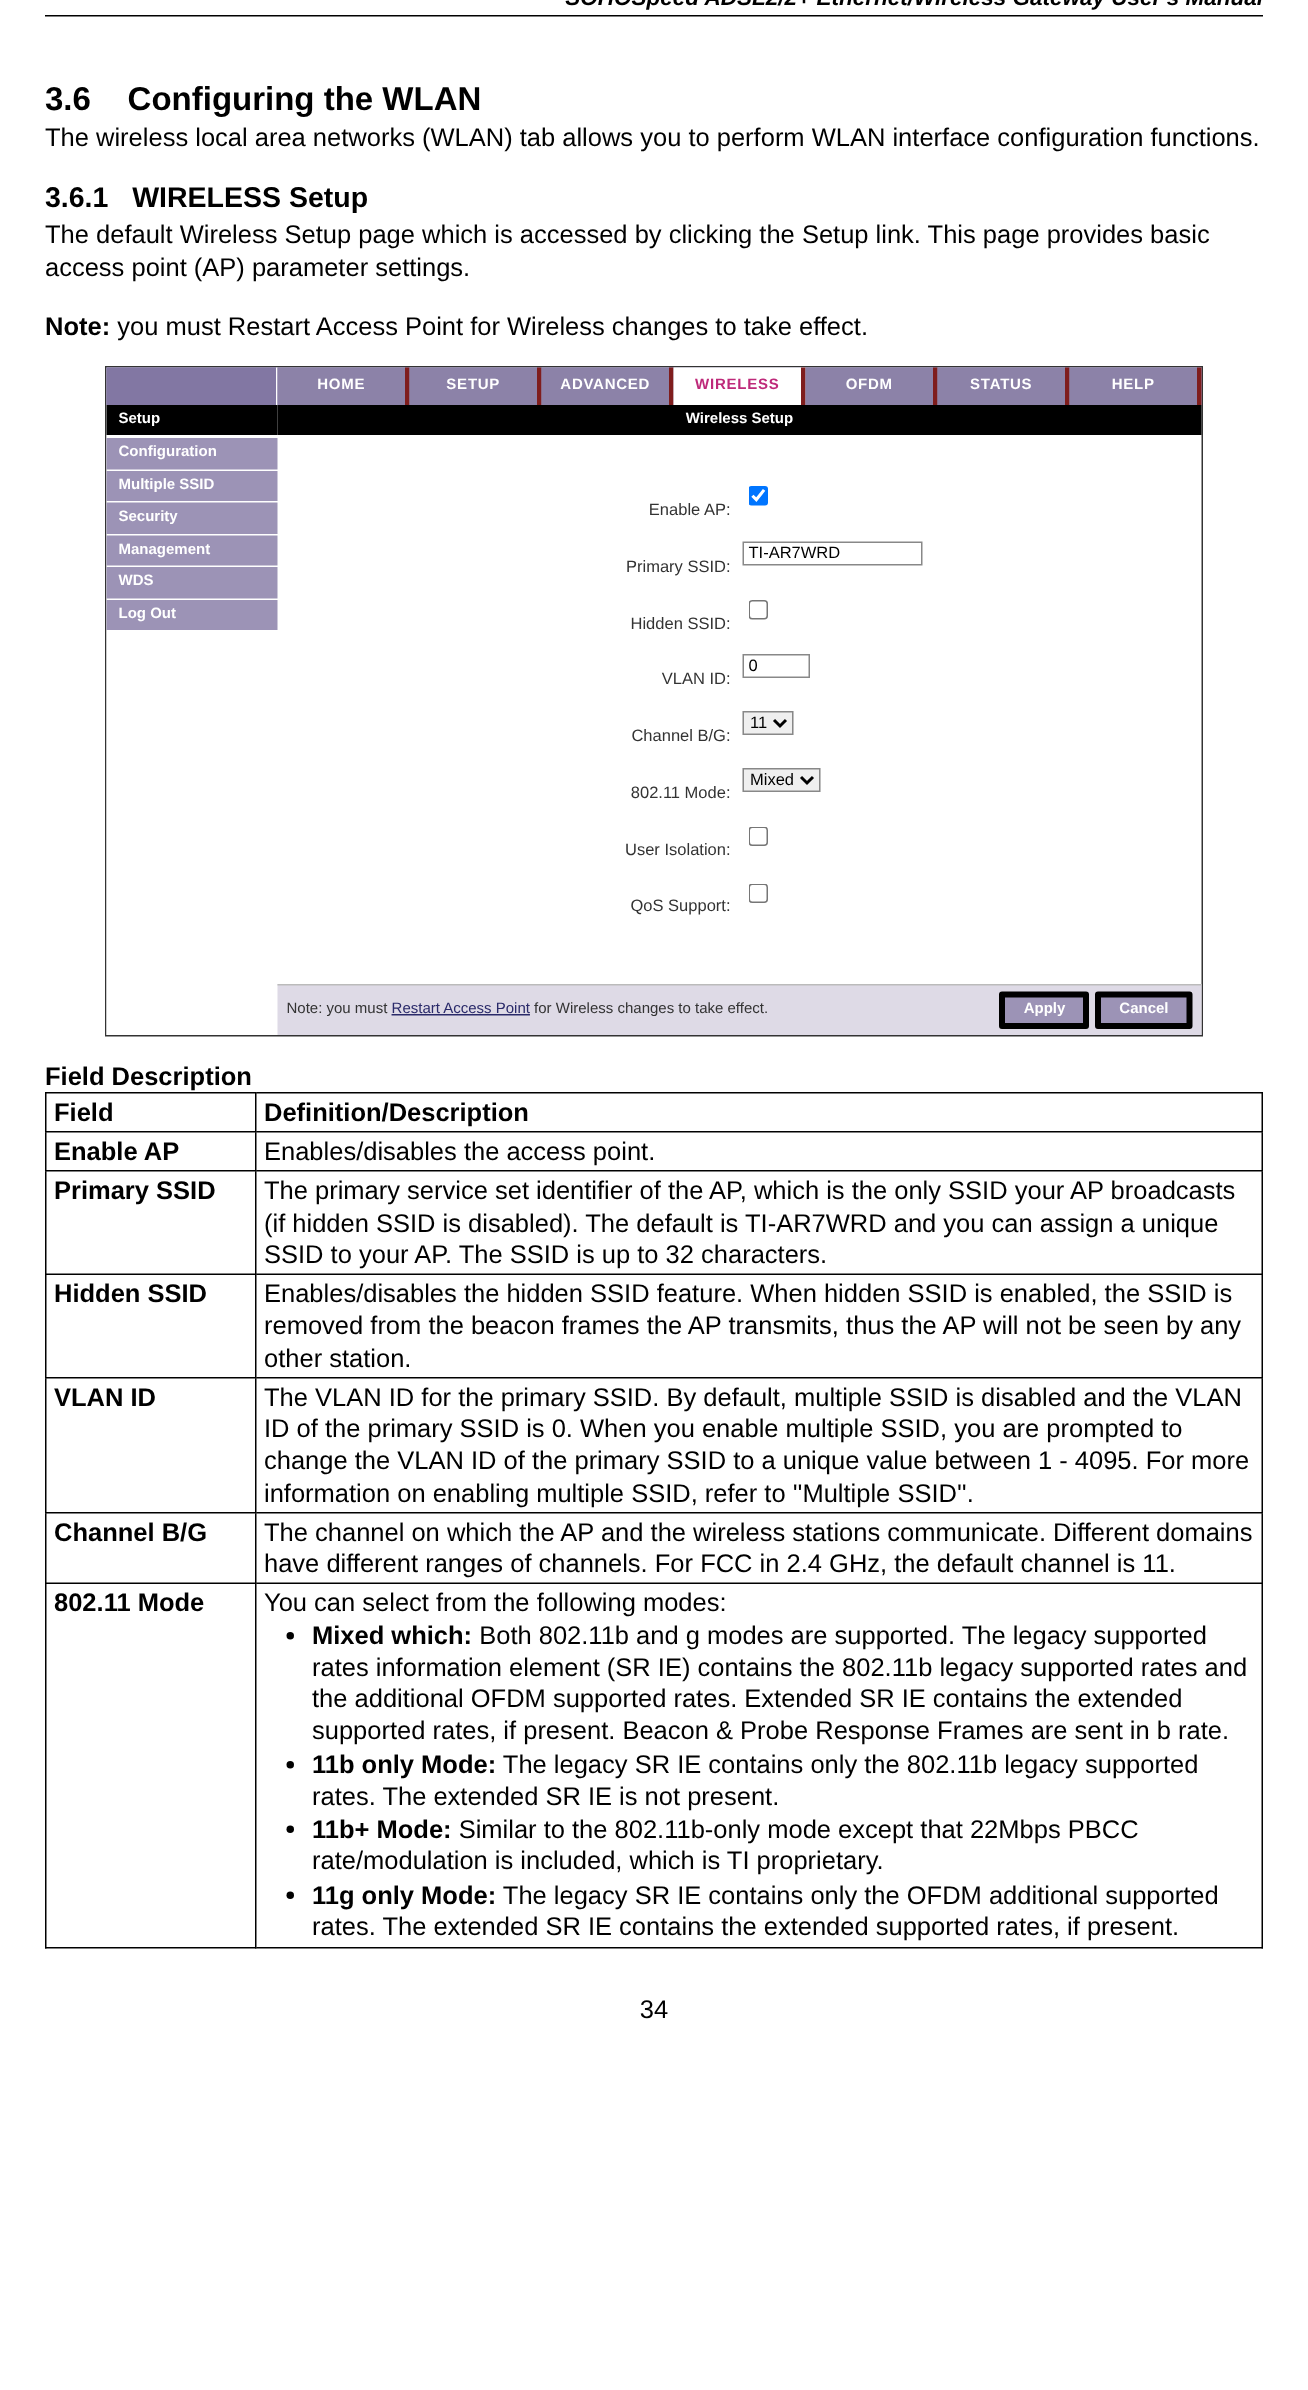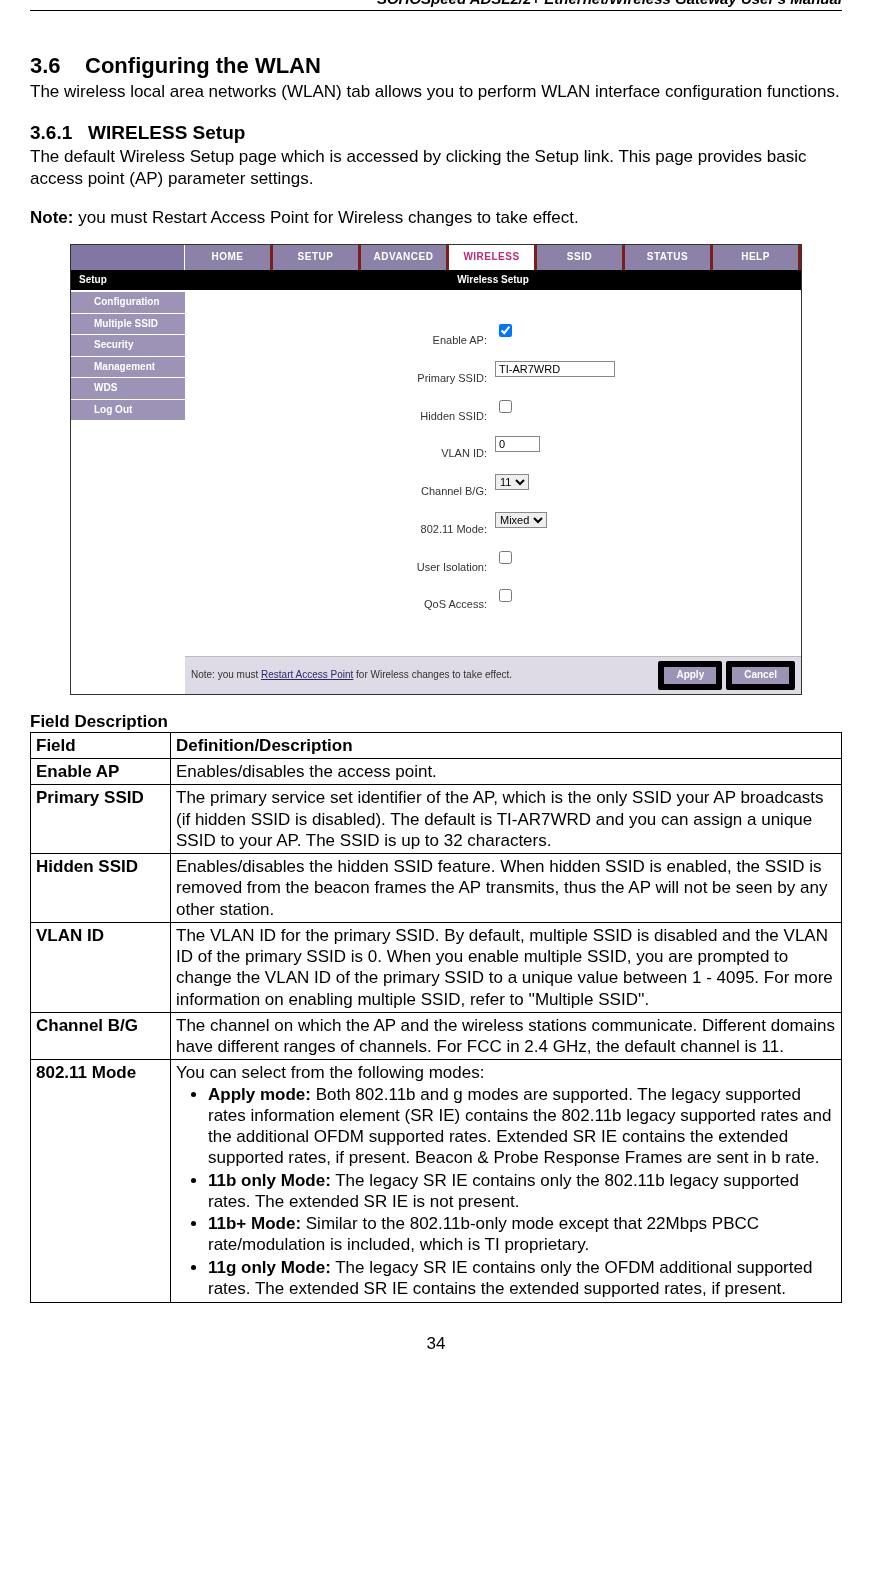--- a/index.html
+++ b/index.html
@@ -22,33 +22,33 @@
   .note-line .bold { font-weight: bold; }
   .screenshot-wrapper { display:flex; justify-content:center; margin: 16px 0; }
   .screenshot { width: 732px; border: 1px solid #333; background: #fff; font-family: Verdana, Arial, sans-serif; font-size: 11px; }
   .tabbar { display:flex; background: #a69ebf; }
   .tabbar .spacer { width: 114px; background: #8277a3; border-right:1px solid #fff; }
   .tab { flex:1; text-align:center; color:#fff; font-weight:bold; font-size:10px; letter-spacing:0.5px; padding:6px 0; border-right:3px solid #7f1d1d; background:#8c82a8; }
   .tab.active { background:#fff; color:#be2a7a; }
   .content-row { display:flex; }
   .sidebar { width: 114px; background:#fff; }
   .side-header { background:#000; color:#fff; font-weight:bold; font-size:10px; padding:4px 8px; margin-bottom:2px; }
-  .side-item { background:#9c93b6; color:#fff; font-weight:bold; font-size:10px; padding:4px 23px; margin-top:1px; }
+  .side-item { background:#9c93b6; color:#fff; font-weight:bold; font-size:10px; padding:4px 8px; margin-top:1px; }
   .mainpane { flex:1; border-left:0; }
   .main-title { background:#000; color:#fff; font-weight:bold; font-size:10px; text-align:center; padding:4px 0; }
   .form-area { padding: 20px 10px 40px 10px; }
   .form-row { display:flex; align-items:center; margin:4px 0; font-size:11px; color:#333; }
   .form-row .lbl { width: 300px; text-align:right; padding-right:8px;margin-top:20px; }
   .form-row input[type=text] { border:1px solid #888; background:#fff; font-size:11px; padding:1px 3px; }
   .form-row input[type=checkbox] { width:13px; height:13px; }
   .form-row select { border:1px solid #888; background:#efefef; font-size:11px; }
   .footer-bar { display:flex; align-items:center; background:#dedae6; border-top:1px solid #bbb; padding:4px 6px; font-size:10px; color:#333; }
   .footer-bar .note-txt { flex:1; }
   .footer-bar .link { color:#2a2a6a; text-decoration: underline; }
-  .btn { background:#9c93b6; color:#fff; font-weight:bold; font-size:10px; padding:2px 12px; border:6px solid #000000; margin-left:4px; border-radius:2px; }
+  .btn { background:#9c93b6; color:#fff; font-weight:bold; font-size:10px; padding:2px 12px; border:4px solid #000000; margin-left:4px; border-radius:2px; }
   .field-desc-heading { font-weight:bold; margin-top:14px; }
   table.desc { border-collapse: collapse; width:100%; border:1.3px solid #000; }
   table.desc th, table.desc td { border:1.3px solid #000; padding:2px 5px; vertical-align:top; font-size:17px; text-align:left; }
   table.desc th { font-weight:bold; }
   table.desc td .mode-list { margin:0; padding-left: 32px; }
   table.desc td .mode-list li { margin-bottom:1px; }
   table.desc td .mode-title { font-weight:bold; }
   .page-num { text-align:center; margin-top: 30px; font-size:17px; }
   .field-col { width: 140px; font-weight:bold; }
 </style>
@@ -76,21 +76,21 @@
 </p>
 
 <div class="screenshot-wrapper">
   <div class="screenshot">
     <div class="tabbar">
       <div class="spacer"></div>
       <div class="tab">HOME</div>
       <div class="tab">SETUP</div>
       <div class="tab">ADVANCED</div>
       <div class="tab active">WIRELESS</div>
-      <div class="tab">SSID</div>
+      <div class="tab">OFDM</div>
       <div class="tab">STATUS</div>
       <div class="tab">HELP</div>
     </div>
     <div class="content-row">
       <div class="sidebar">
         <div class="side-header">Setup</div>
         <div class="side-item">Configuration</div>
         <div class="side-item">Multiple SSID</div>
         <div class="side-item">Security</div>
         <div class="side-item">Management</div>
@@ -122,21 +122,21 @@
             </div>
           <div class="form-row">
               <span class="lbl">802.11 Mode:</span>
               <select><option>Mixed</option></select>
             </div>
           <div class="form-row">
               <span class="lbl">User Isolation:</span>
               <input type="checkbox" style="">
             </div>
           <div class="form-row">
-              <span class="lbl">QoS Access:</span>
+              <span class="lbl">QoS Support:</span>
               <input type="checkbox" style="">
             </div>
         </div>
         <div class="footer-bar">
           <div class="note-txt">
             <span>Note: you must </span><span class="link">Restart Access Point</span><span> for Wireless changes to take effect.</span>
           </div>
           <div class="btn">Apply</div>
           <div class="btn">Cancel</div>
         </div>
@@ -170,21 +170,21 @@
       </tr>
   <tr>
         <td class="field-col">Channel B/G</td>
         <td>The channel on which the AP and the wireless stations communicate. Different domains have different ranges of channels. For FCC in 2.4 GHz, the default channel is 11.</td>
       </tr>
   <tr>
     <td class="field-col">802.11 Mode</td>
     <td>
       <span>You can select from the following modes:</span>
       <ul class="mode-list">
-        <li><span class="mode-title">Apply mode:</span><span> Both 802.11b and g modes are supported. The legacy supported rates information element (SR IE) contains the 802.11b legacy supported rates and the additional OFDM supported rates. Extended SR IE contains the extended supported rates, if present. Beacon &amp; Probe Response Frames are sent in b rate.</span></li>
+        <li><span class="mode-title">Mixed which:</span><span> Both 802.11b and g modes are supported. The legacy supported rates information element (SR IE) contains the 802.11b legacy supported rates and the additional OFDM supported rates. Extended SR IE contains the extended supported rates, if present. Beacon &amp; Probe Response Frames are sent in b rate.</span></li>
         <li><span class="mode-title">11b only Mode:</span><span> The legacy SR IE contains only the 802.11b legacy supported rates. The extended SR IE is not present.</span></li>
         <li><span class="mode-title">11b+ Mode:</span><span> Similar to the 802.11b-only mode except that 22Mbps PBCC rate/modulation is included, which is TI proprietary.</span></li>
         <li><span class="mode-title">11g only Mode:</span><span> The legacy SR IE contains only the OFDM additional supported rates. The extended SR IE contains the extended supported rates, if present.</span></li>
       </ul>
     </td>
   </tr>
 </tbody>
   </table>
 
 <div class="page-num">34</div>

